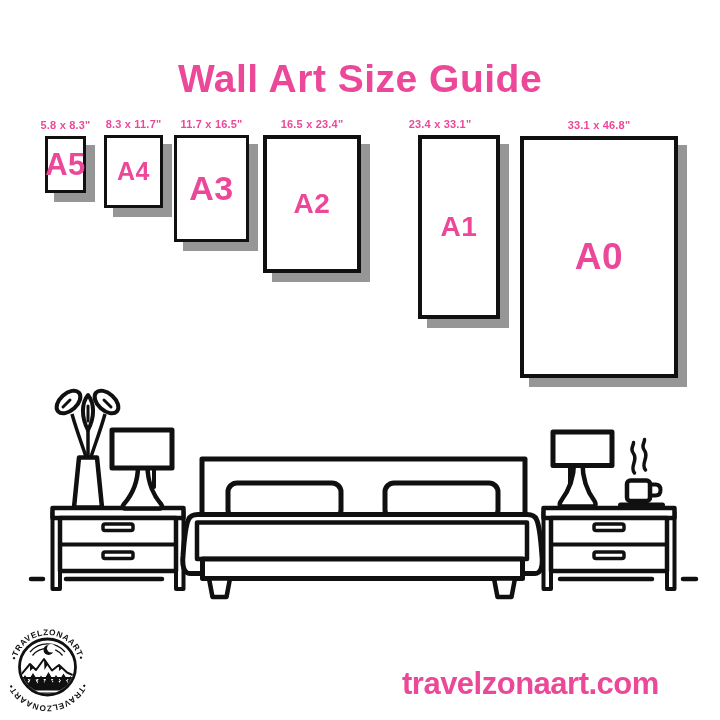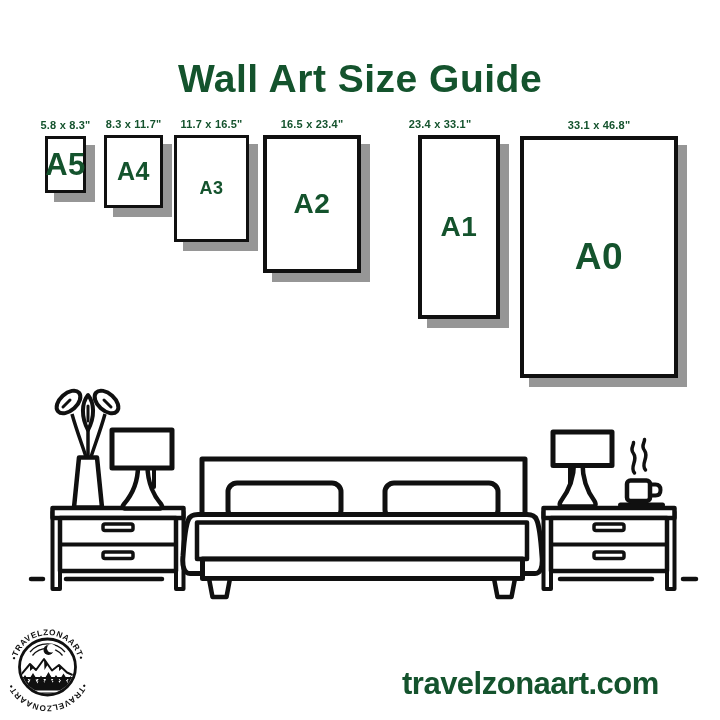--- a/index.html
+++ b/index.html
@@ -1,38 +1,38 @@
 <!DOCTYPE html>
 <html><head>
 <meta charset="utf-8">
 <style>
   html,body{margin:0;padding:0;background:#fff;}
   .page{
     position:relative;width:720px;height:720px;background:#fff;overflow:hidden;
-    font-family:"Liberation Sans","DejaVu Sans",sans-serif;color:#14532d;
+    font-family:"Liberation Sans","DejaVu Sans",sans-serif;color:#ec4899;
   }
   .title{
     position:absolute;top:33px;left:0;right:0;text-align:center;
     font-size:39px;font-weight:700;letter-spacing:.5px;line-height:1;
   }
   
   .size{position:absolute;box-sizing:border-box;}
   .paper{
     position:absolute;inset:0;background:#fff;border:3px solid #101010;
     box-shadow:9px 9px 0 0 #969696;box-sizing:border-box;
     display:flex;align-items:center;justify-content:center;
     font-weight:700;letter-spacing:.5px;
   }
   .dims{
     position:absolute;bottom:calc(100% + 5px);left:50%;transform:translateX(-50%);
     white-space:nowrap;font-size:11px;font-weight:700;letter-spacing:.2px;
   }
   .a5{left:45px;top:136px;width:41px;height:57px;}  .a5 .paper{font-size:31px;}
   .a4{left:104px;top:135px;width:59px;height:73px;} .a4 .paper{font-size:25px;}
-  .a3{left:174px;top:135px;width:75px;height:107px;}.a3 .paper{font-size:18px;}
+  .a3{left:174px;top:135px;width:75px;height:107px;}.a3 .paper{font-size:34px;}
   .a2{left:263px;top:135px;width:98px;height:138px;}.a2 .paper{font-size:28px;border-width:4px;}
   .a1{left:380px;top:135px;width:120px;height:184px;}.a1 .paper{font-size:28px;border-width:4px;margin-left:38px;}
   .a0{left:520px;top:136px;width:158px;height:242px;}.a0 .paper{font-size:37px;border-width:4px;}
   
   .bedroom{position:absolute;left:0;top:380px;width:720px;height:225px;}
   .logo{position:absolute;left:3px;top:620px;width:90px;height:92px;}
   .logo text{font-family:"Liberation Sans","DejaVu Sans",sans-serif;font-weight:700;}
   .website{
     position:absolute;left:402px;top:667px;width:298px;text-align:left;
     font-size:31px;font-weight:700;letter-spacing:-.5px;line-height:1.1;

